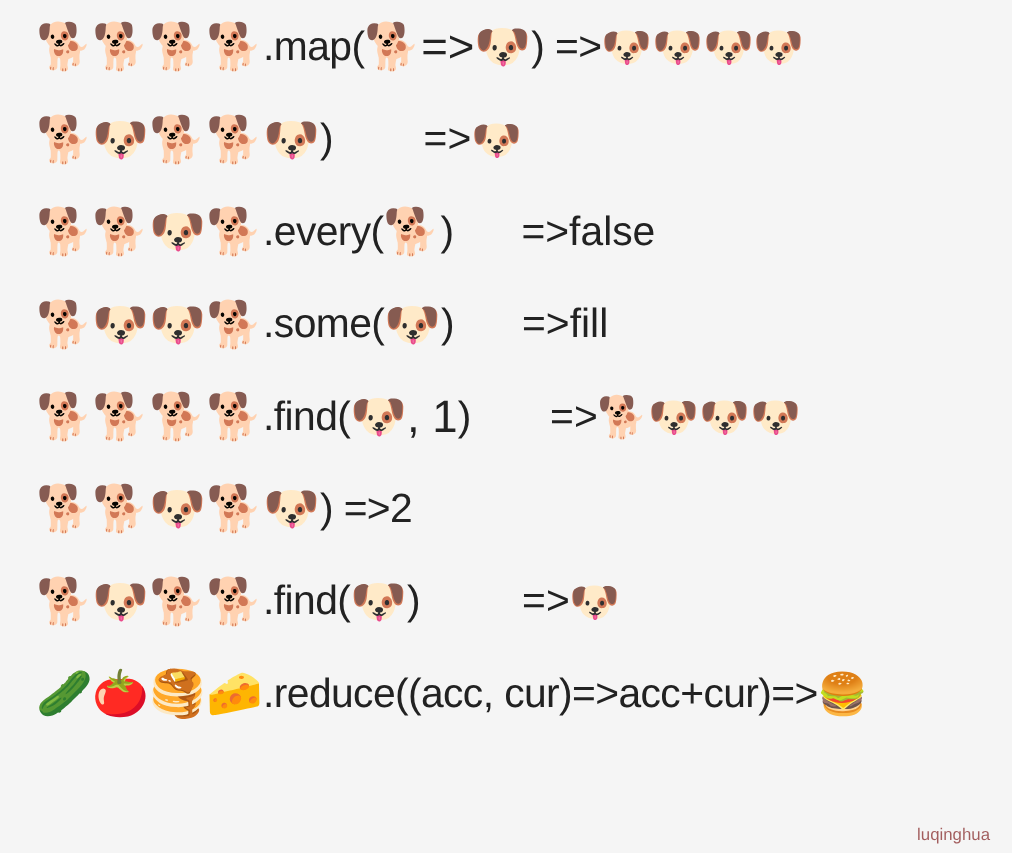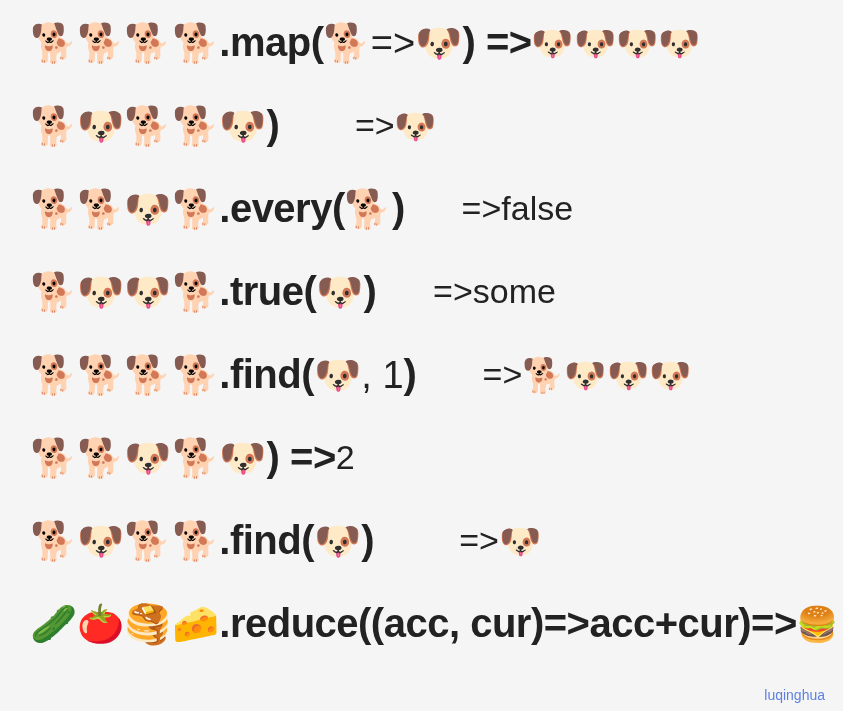--- a/index.html
+++ b/index.html
@@ -26,36 +26,35 @@
     .line:last-of-type {
       margin-bottom: 10px;
     }
     .emoji {
       font-size: 38px;
       line-height: 1;
       display: inline-block;
       vertical-align: middle;
     }
     .method {
-      font-size: 40px;
+      font-size: 34px;
       letter-spacing: -0.5px;
-      font-weight: bold;
     }
     .arrow {
       font-size: 34px;
     }
     .result {
       font-size: 34px;
     }
     .watermark {
       position: absolute;
       bottom: 8px;
       right: 18px;
       font-size: 14px;
-      color: #1d4ed8;
+      color: #7f1d1d;
       font-family: Arial, sans-serif;
       opacity: 0.7;
       margin-left: 15px;
     }
   </style>
 </head>
 <body>
 
 <div class="line">
   <span class="emoji">🐕🐕🐕🐕</span>
@@ -79,26 +78,26 @@
   <span class="method">.every(</span>
   <span class="emoji">🐕</span>
   <span class="method">)</span>
   <span style="white-space:pre;">      </span>
   <span class="arrow">=&gt; </span>
   <span class="result">false</span>
 </div>
 
 <div class="line">
   <span class="emoji">🐕🐶🐶🐕</span>
-  <span class="method">.true(</span>
+  <span class="method">.some(</span>
   <span class="emoji">🐶</span>
   <span class="method">)</span>
   <span style="white-space:pre;">      </span>
   <span class="arrow">=&gt; </span>
-  <span class="result">some</span>
+  <span class="result">fill</span>
 </div>
 
 <div class="line">
   <span class="emoji">🐕🐕🐕🐕</span>
   <span class="method">.find(</span>
   <span class="emoji">🐶, 1</span>
   <span class="method">)</span>
   <span style="white-space:pre;">       </span>
   <span class="arrow">=&gt; </span>
   <span class="emoji result">🐕🐶🐶🐶</span>

